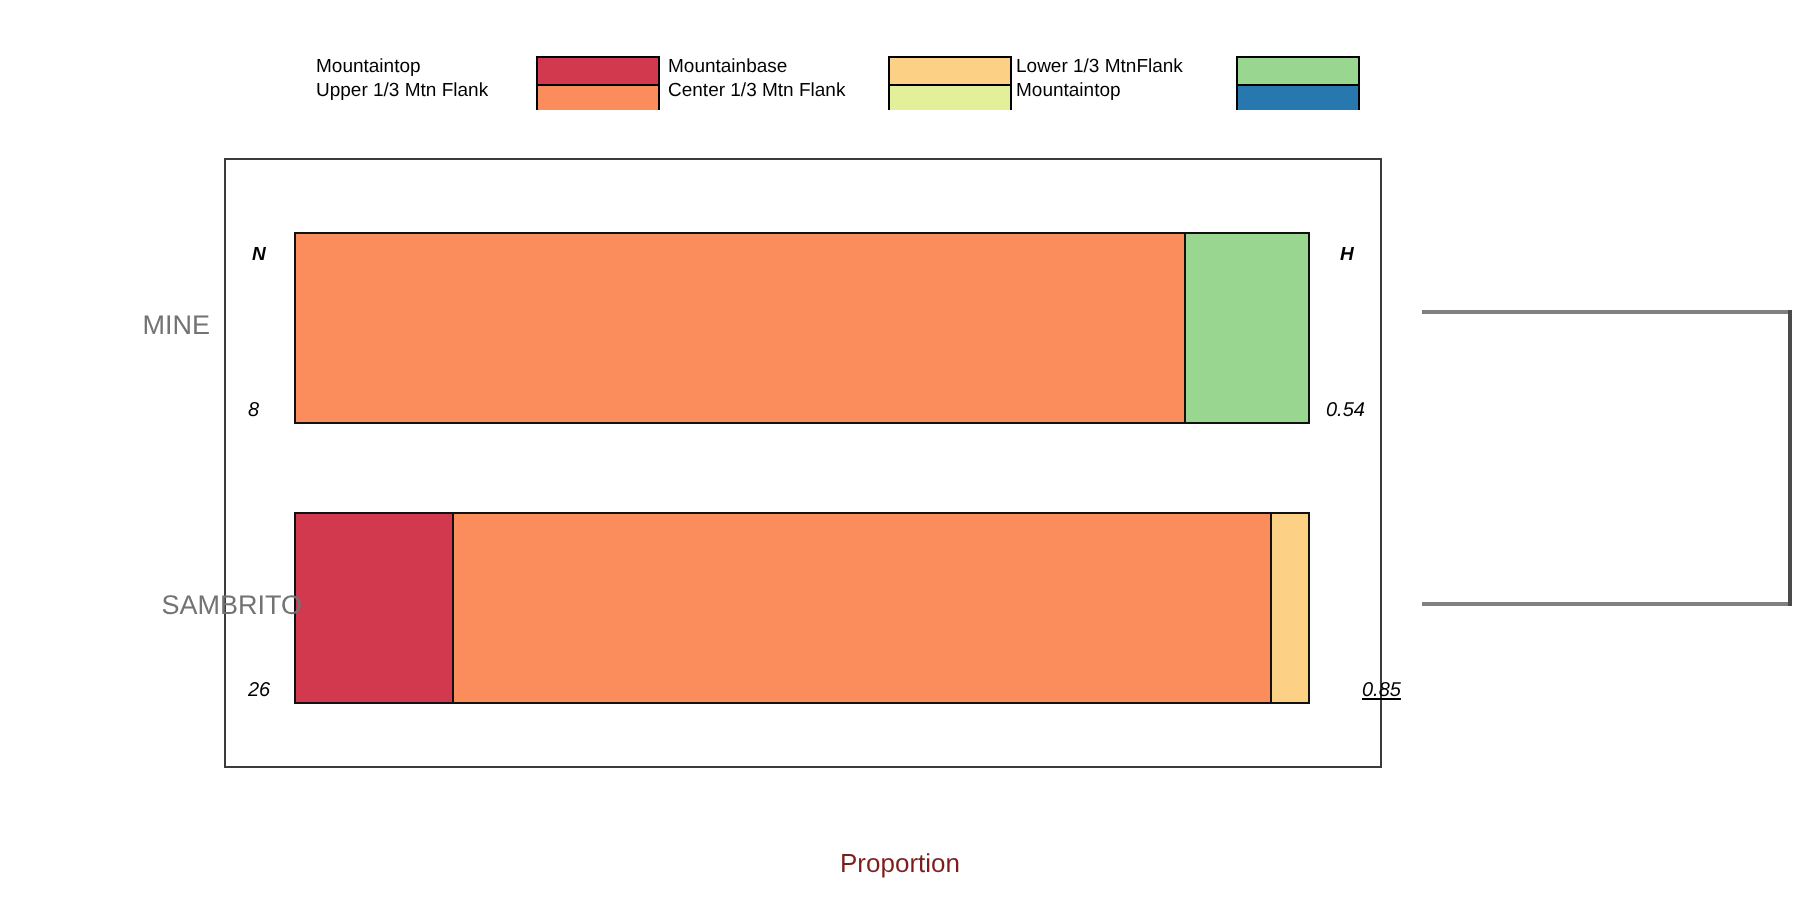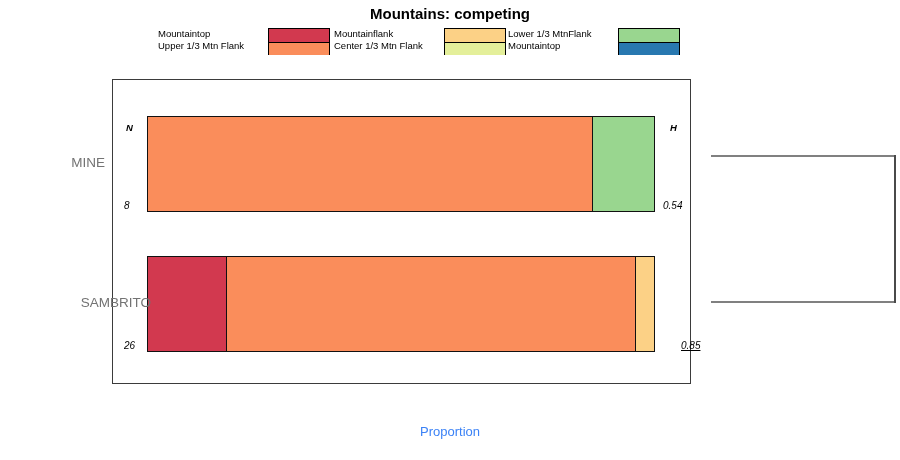--- a/index.html
+++ b/index.html
@@ -168,21 +168,21 @@
     font-size: 12.5px;
     color: #000000;
   }
   #x-axis-title {
     position: absolute;
     left: 0;
     top: 424px;
     width: 900px;
     text-align: center;
     font-size: 13px;
-    color: #3b82f6;
+    color: #7f1d1d;
   }
 
   
   #dendrogram {
     position: absolute;
     left: 711px;
     top: 155px;
     width: 185px;
     height: 155px;
   }
@@ -196,36 +196,35 @@
     position: absolute;
     width: 2px;
     background: #4a4a4a;
   }
 </style>
 </head>
 <body>
 
 <div id="root">
 
-  <div id="chart-title">Mountains: competing</div>
 
   <div id="legend">
       <div class="legend-col c0">
         <div class="legend-labels">
           <div class="legend-label r0">Mountaintop</div>
           <div class="legend-label r1">Upper 1/3 Mtn Flank</div>
         </div>
         <div class="legend-swatches">
           <div class="legend-swatch s0" style="background: rgb(210, 57, 79);"></div>
           <div class="legend-swatch s1" style="background: rgb(250, 141, 91);"></div>
         </div>
       </div>
       <div class="legend-col c1">
         <div class="legend-labels">
-          <div class="legend-label r0">Mountainflank</div>
+          <div class="legend-label r0">Mountainbase</div>
           <div class="legend-label r1">Center 1/3 Mtn Flank</div>
         </div>
         <div class="legend-swatches">
           <div class="legend-swatch s0" style="background: rgb(252, 209, 134);"></div>
           <div class="legend-swatch s1" style="background: rgb(228, 239, 154);"></div>
         </div>
       </div>
       <div class="legend-col c2">
         <div class="legend-labels">
           <div class="legend-label r0">Lower 1/3 MtnFlank</div>

